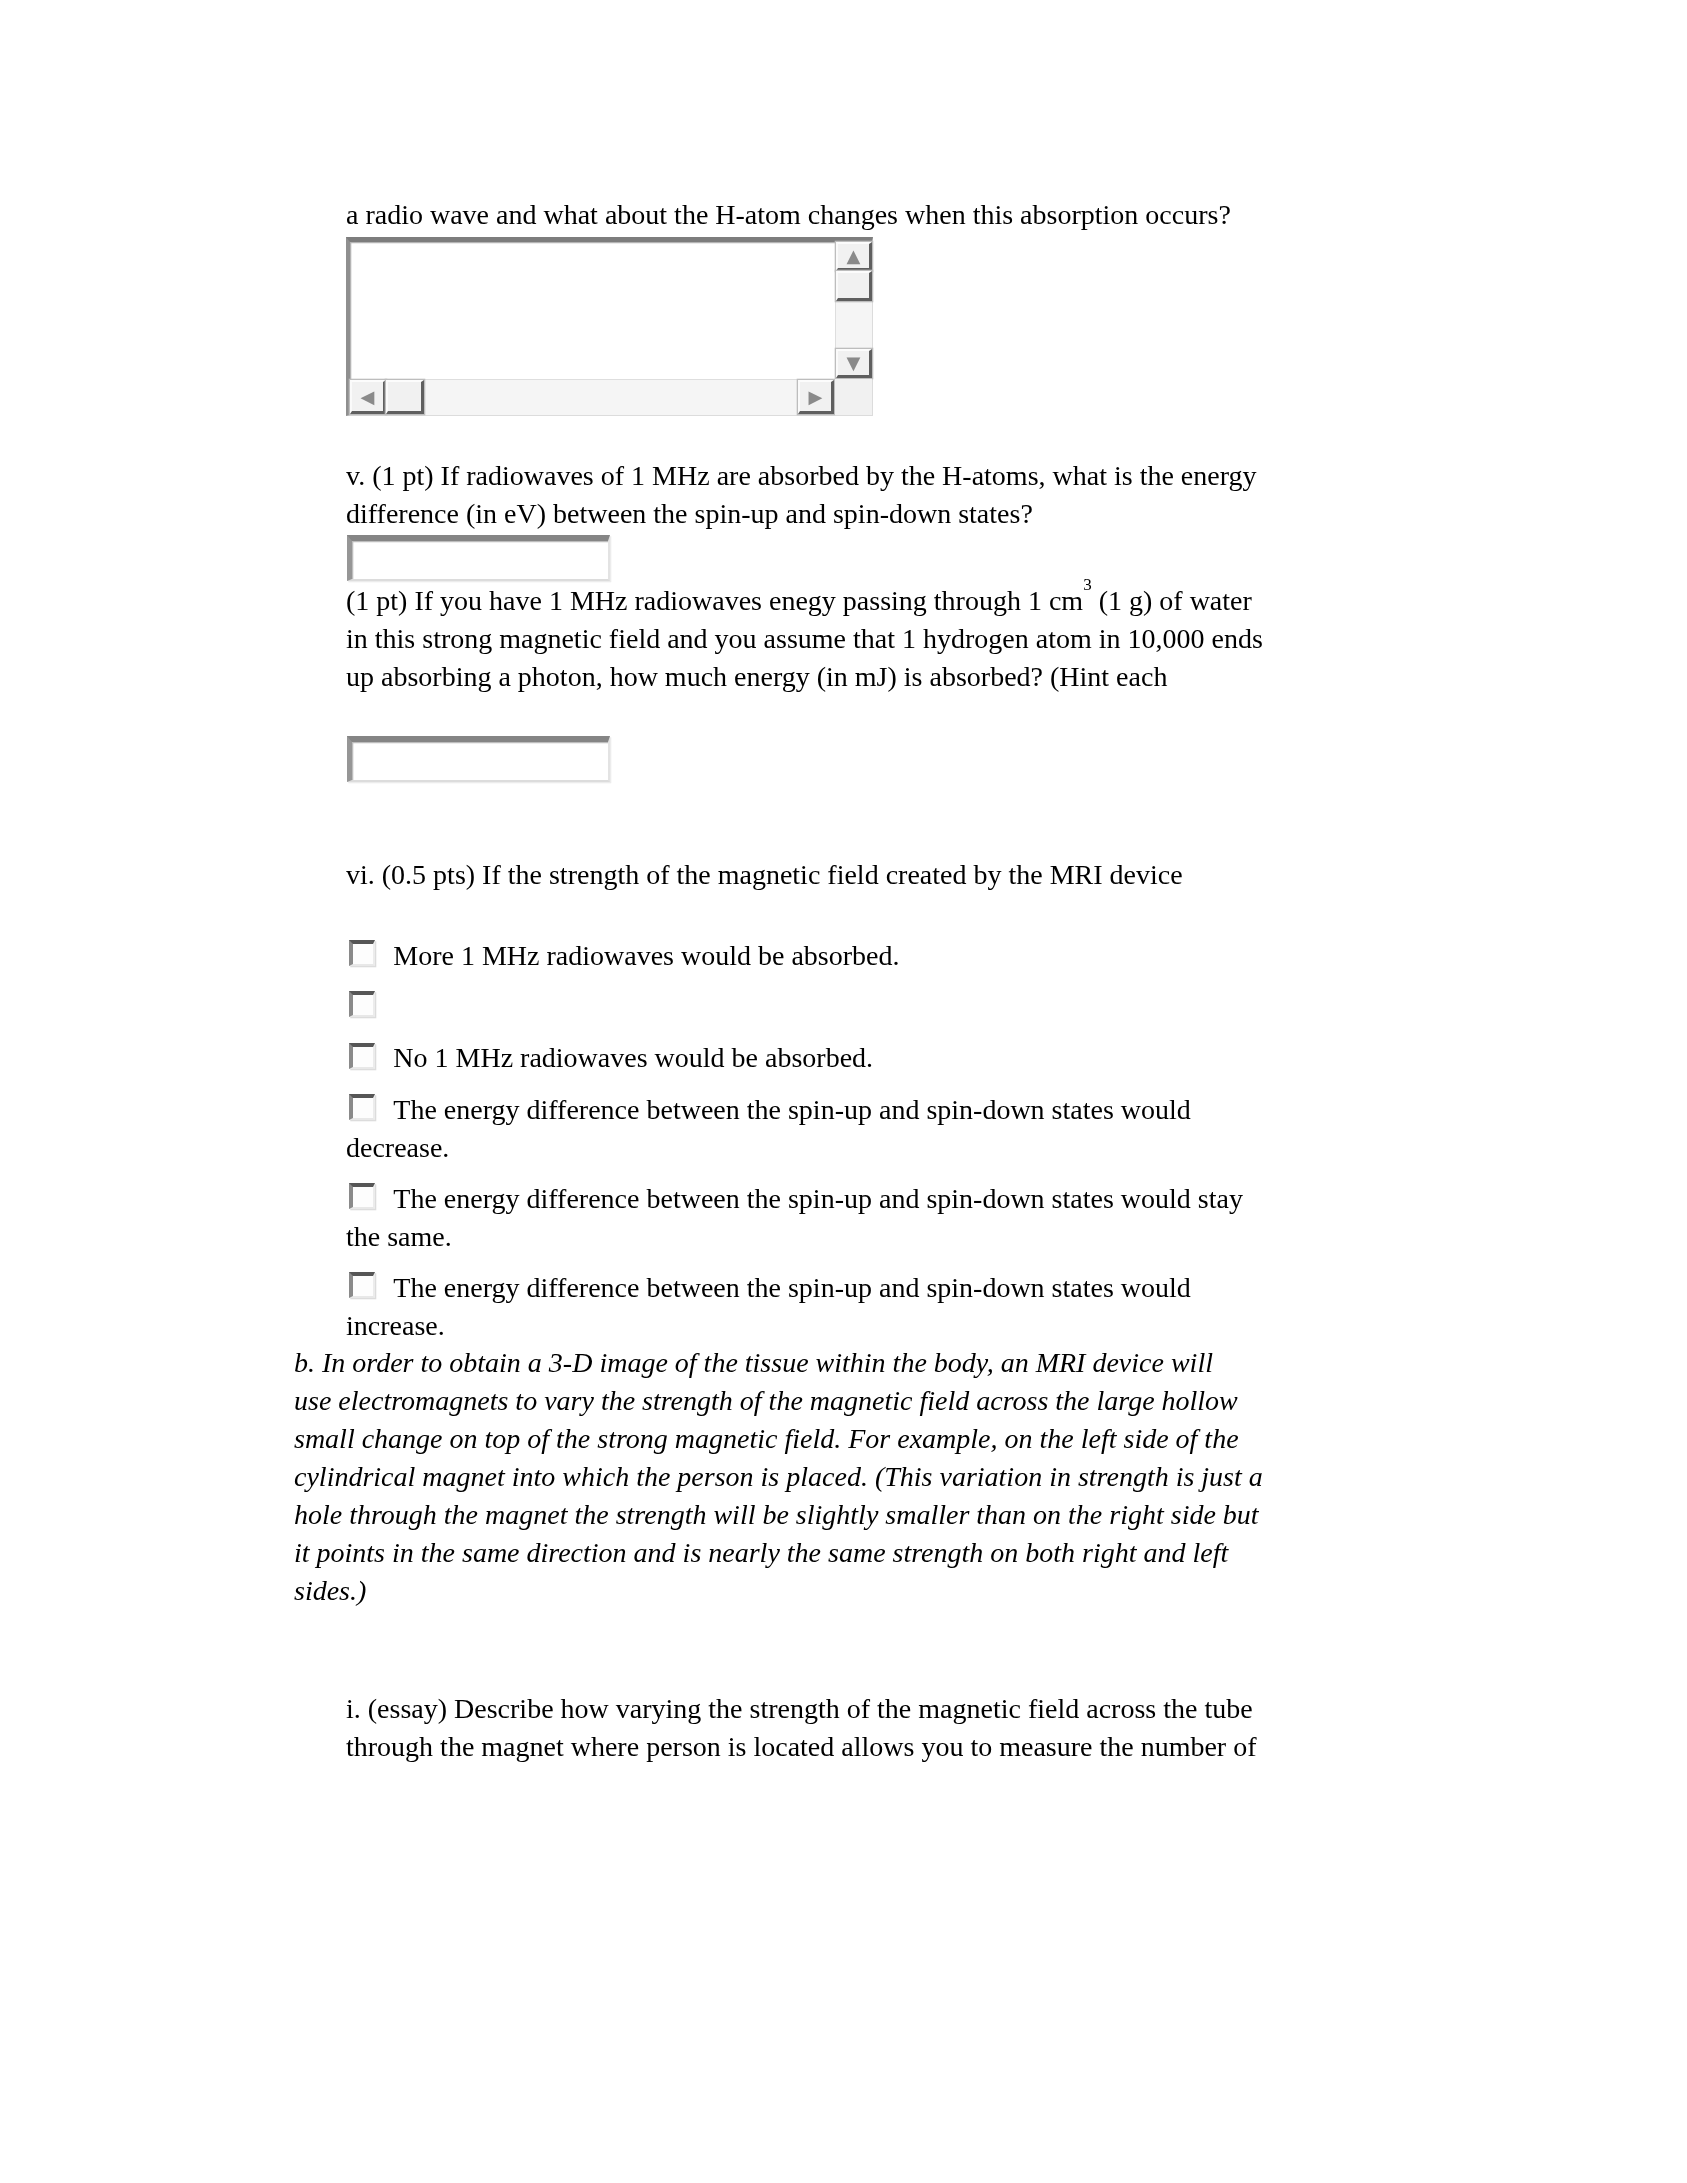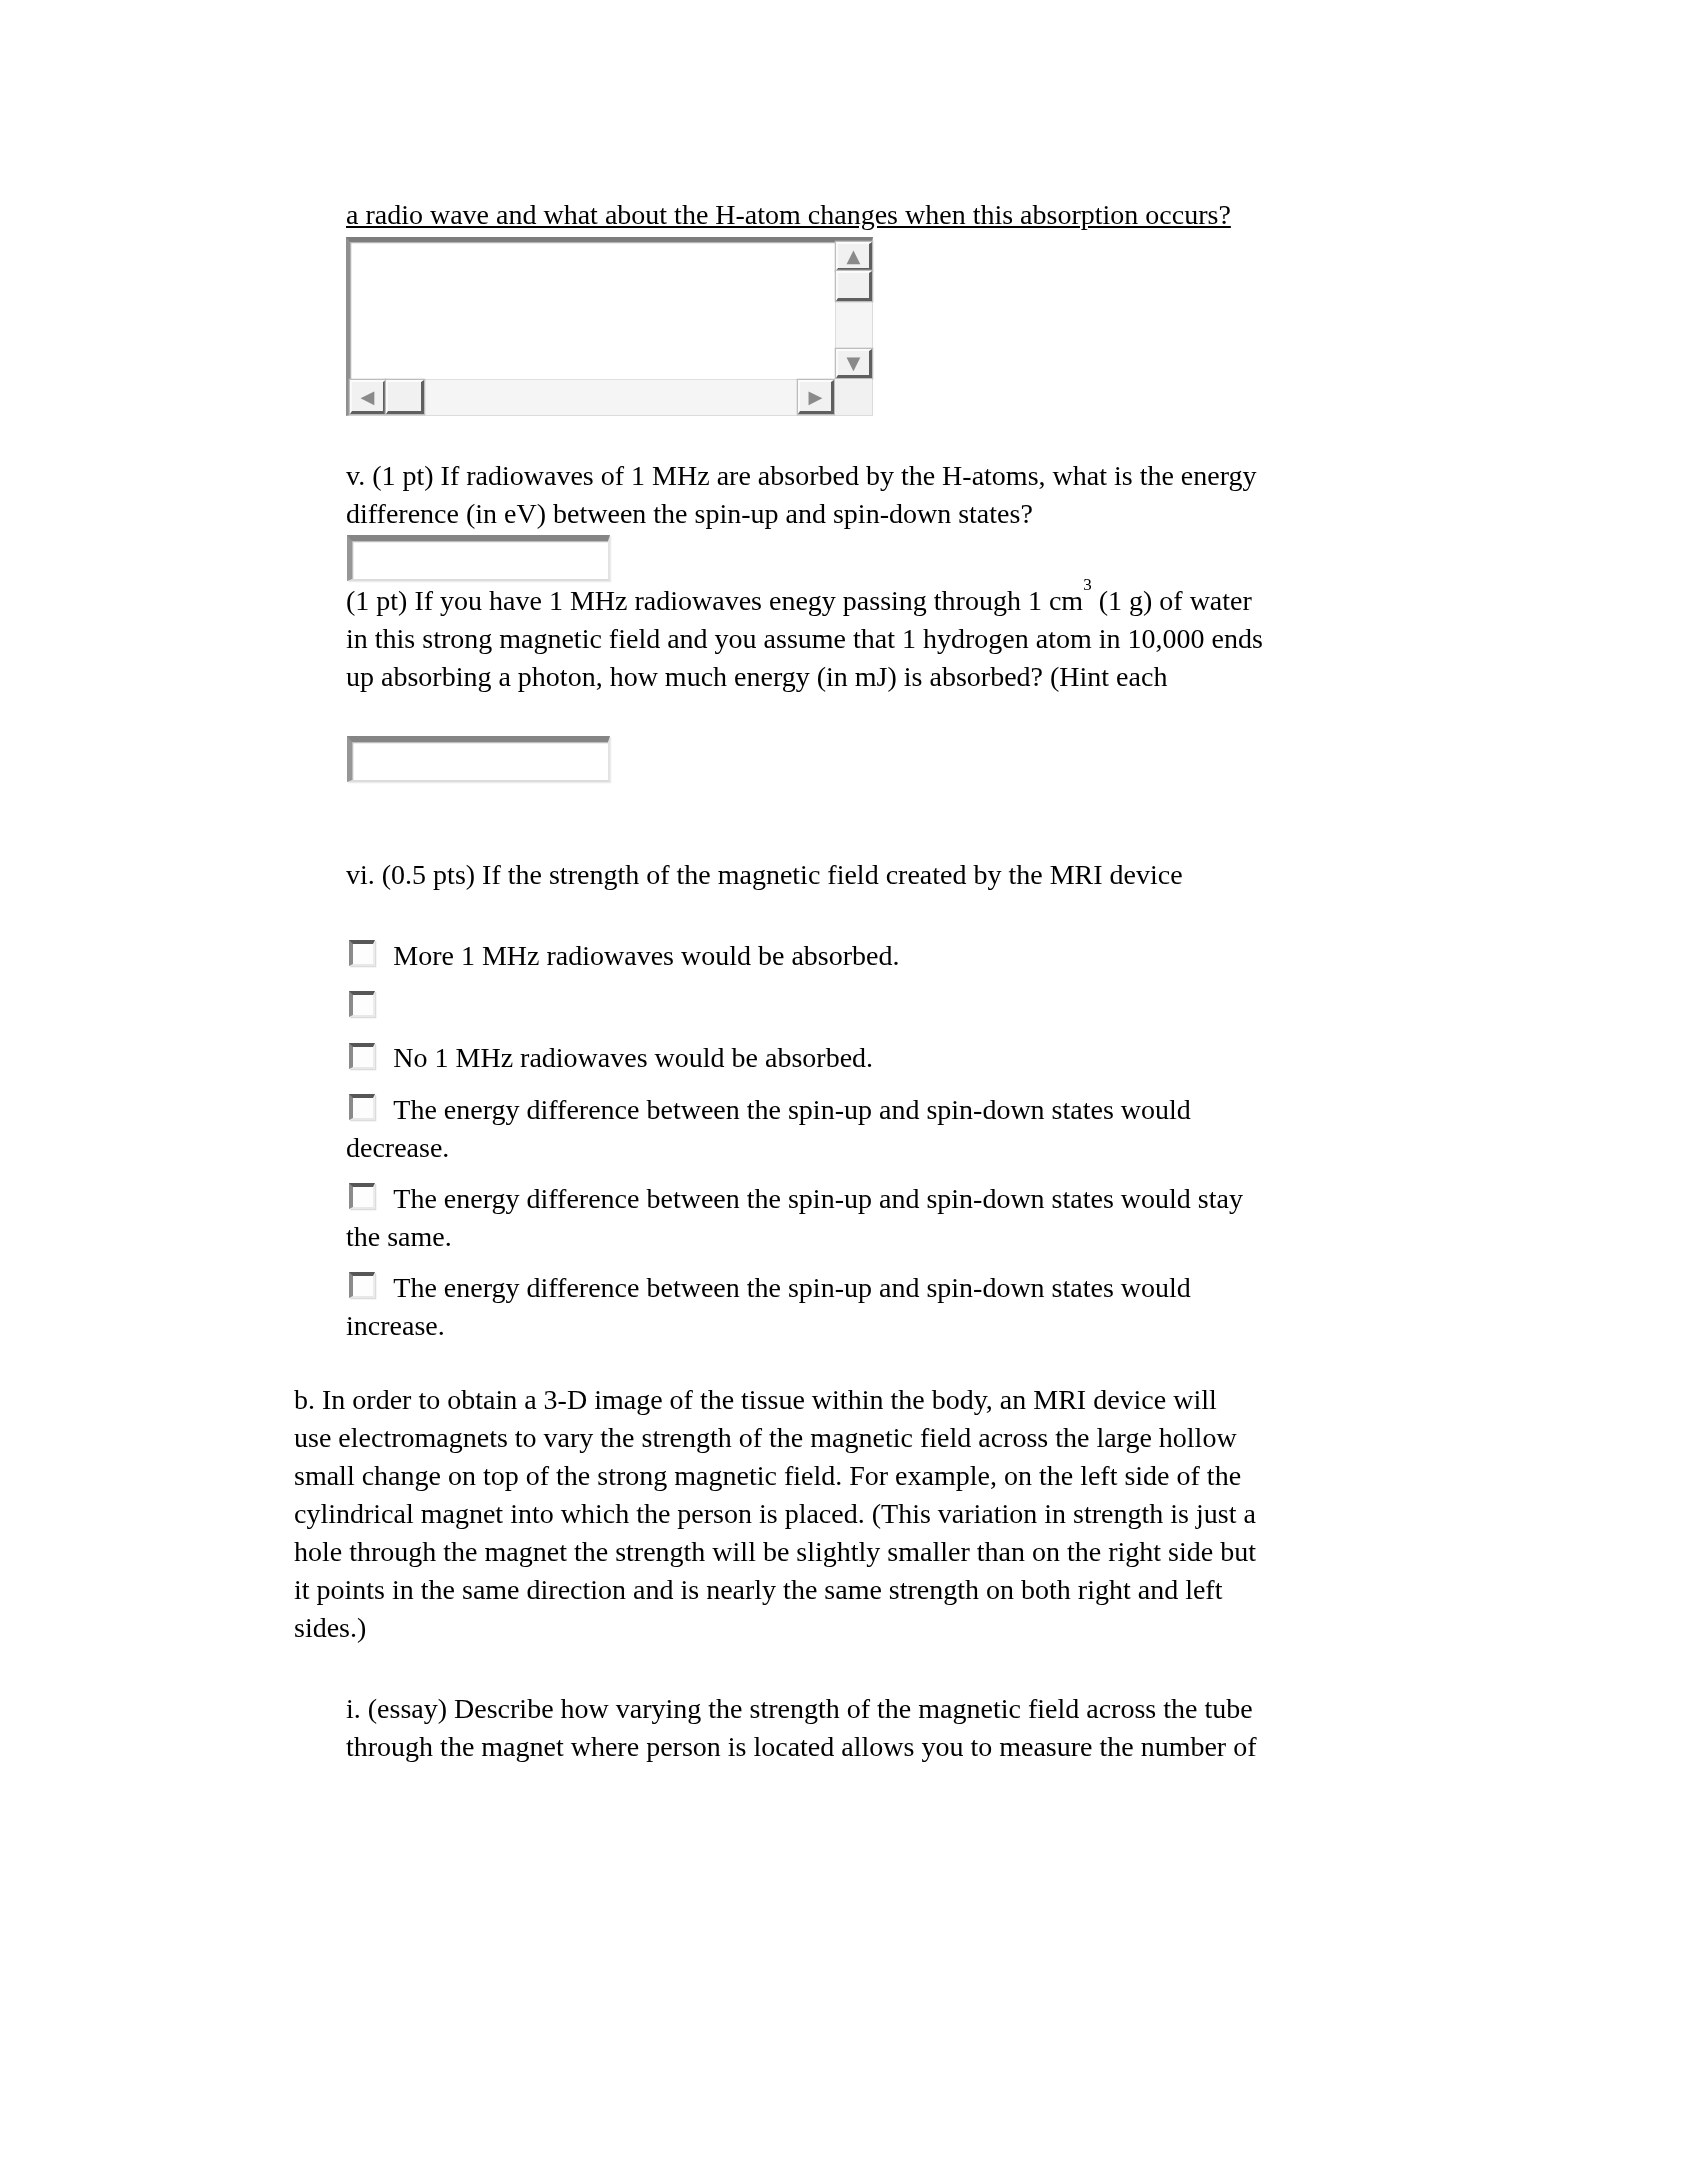--- a/index.html
+++ b/index.html
@@ -67,25 +67,25 @@
     display:inline-block;width:20px;height:20px;box-sizing:content-box;
     background:#fdfdfd;
     border-top:4px solid #565656;border-left:4px solid #8a8a8a;
     border-right:2px solid #ececec;border-bottom:2px solid #e8e8e8;
     box-shadow:1.3px 1.3px 0 #dcdcdc;
     vertical-align:middle;position:relative;top:-5.3px;
     margin:0 18px 0 3.3px;
   }
 
   
-  #p-continuation{left:346px;top:196px;text-decoration:underline;}
+  #p-continuation{left:346px;top:196px;}
   #p-question-v{left:346px;top:457px;}
   #p-question-water{left:346px;top:582px;}
   #p-question-vi{left:346px;top:856px;}
-  #p-paragraph-b{left:294px;top:1381px;}
+  #p-paragraph-b{left:294px;top:1344px;font-style:italic;}
   #p-question-i{left:346px;top:1690px;}
 </style>
 </head>
 <body>
 
 <div class="para" id="p-continuation">
   <div class="line">a radio wave and what about the H-atom changes when this absorption occurs?</div>
 </div>
 
 <div class="ta">

